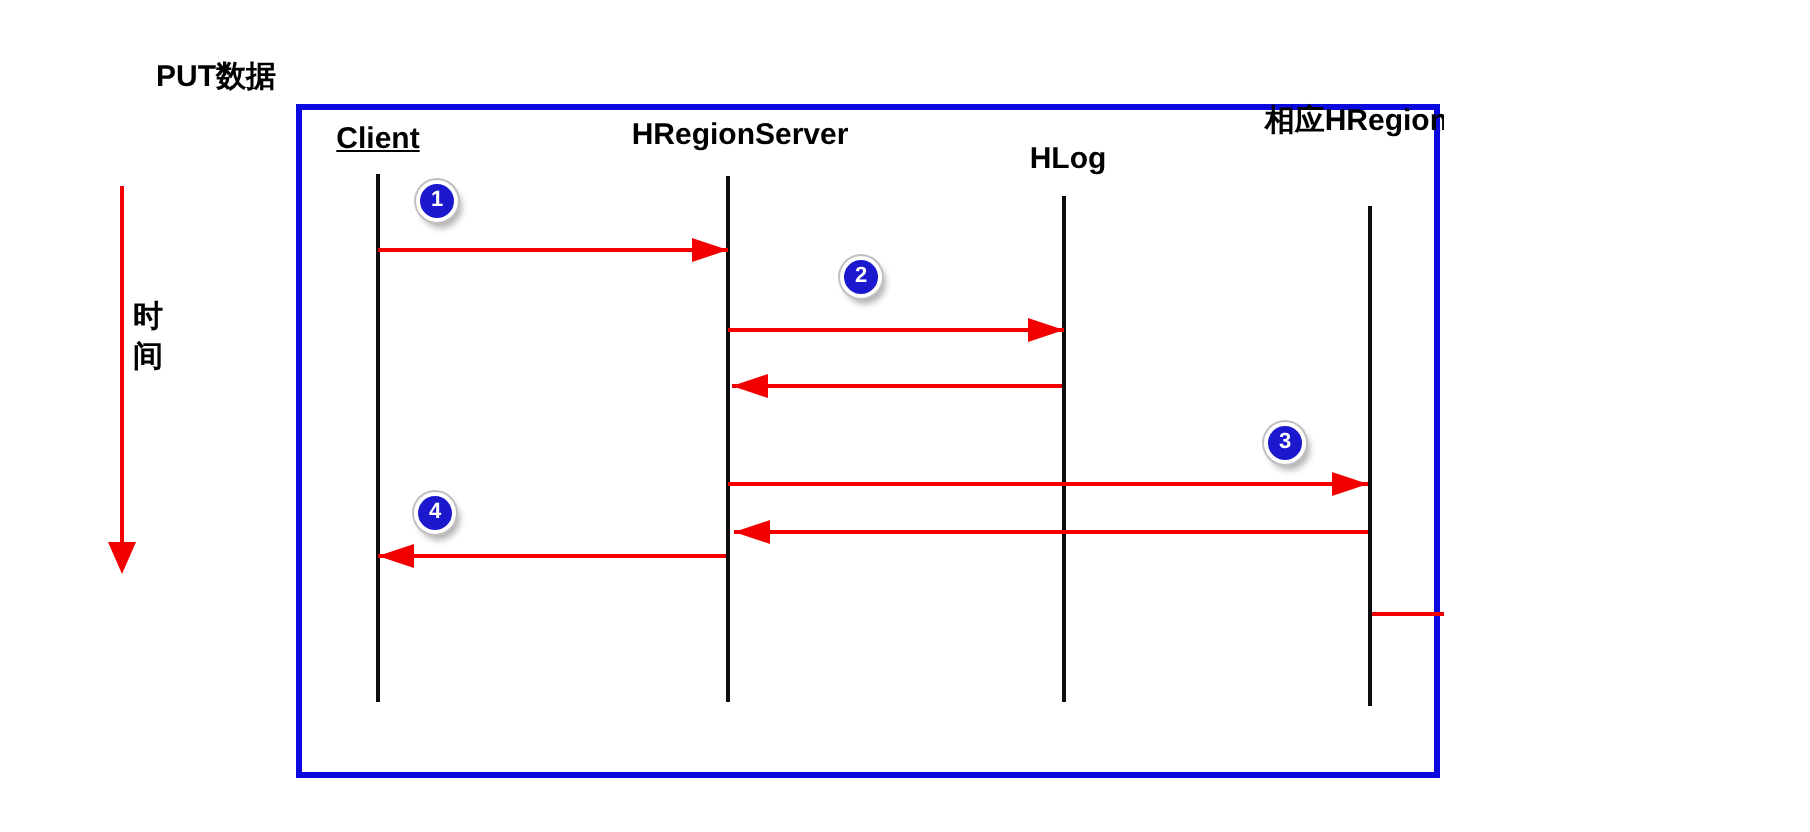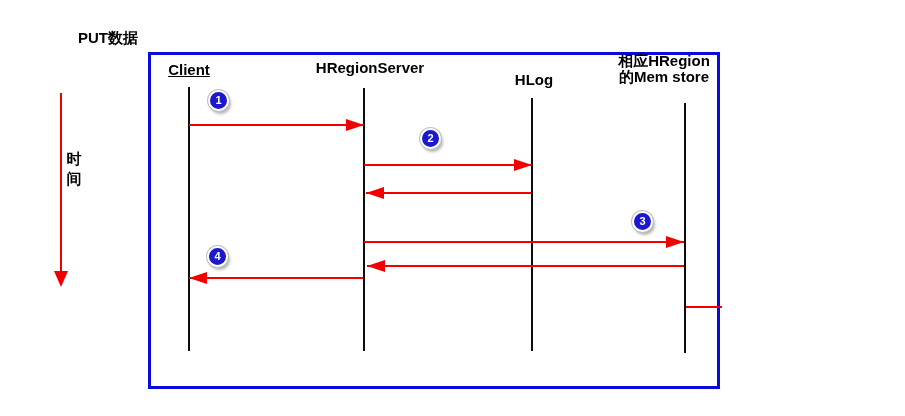--- a/index.html
+++ b/index.html
@@ -83,23 +83,22 @@
   <div class="time-line"></div>
   <div class="time-head"></div>
   <div class="time-label">
     <span>时</span>
     <span>间</span>
   </div>
 
   <div class="ll-label" style="left:149px;top:62px;width:80px;text-decoration:underline;">Client</div>
   <div class="ll-label" style="left:300px;top:60px;width:140px;">HRegionServer</div>
   <div class="ll-label" style="left:494px;top:72px;width:80px;">HLog</div>
-  <div class="ll-label" style="left:604px;top:53px;width:120px;">
+  <div class="ll-label" style="left:604px;top:53px;width:120px;text-align:right;">
     <span style="display:block;">相应HRegion</span>
-    <span style="display:block;">的Mem store</span>
   </div>
 
   <div class="lifeline" style="left:188px;top:87px;height:264px;"></div>
   <div class="lifeline" style="left:363px;top:88px;height:263px;"></div>
   <div class="lifeline" style="left:531px;top:98px;height:253px;"></div>
   <div class="lifeline" style="left:684px;top:103px;height:250px;"></div>
   <div class="lifeline" style="left:824px;top:105px;height:250px;"></div>
 
   <div class="arrow right" style="left:189px;top:119px;width:175px;">
       <i class="shaft"></i>

